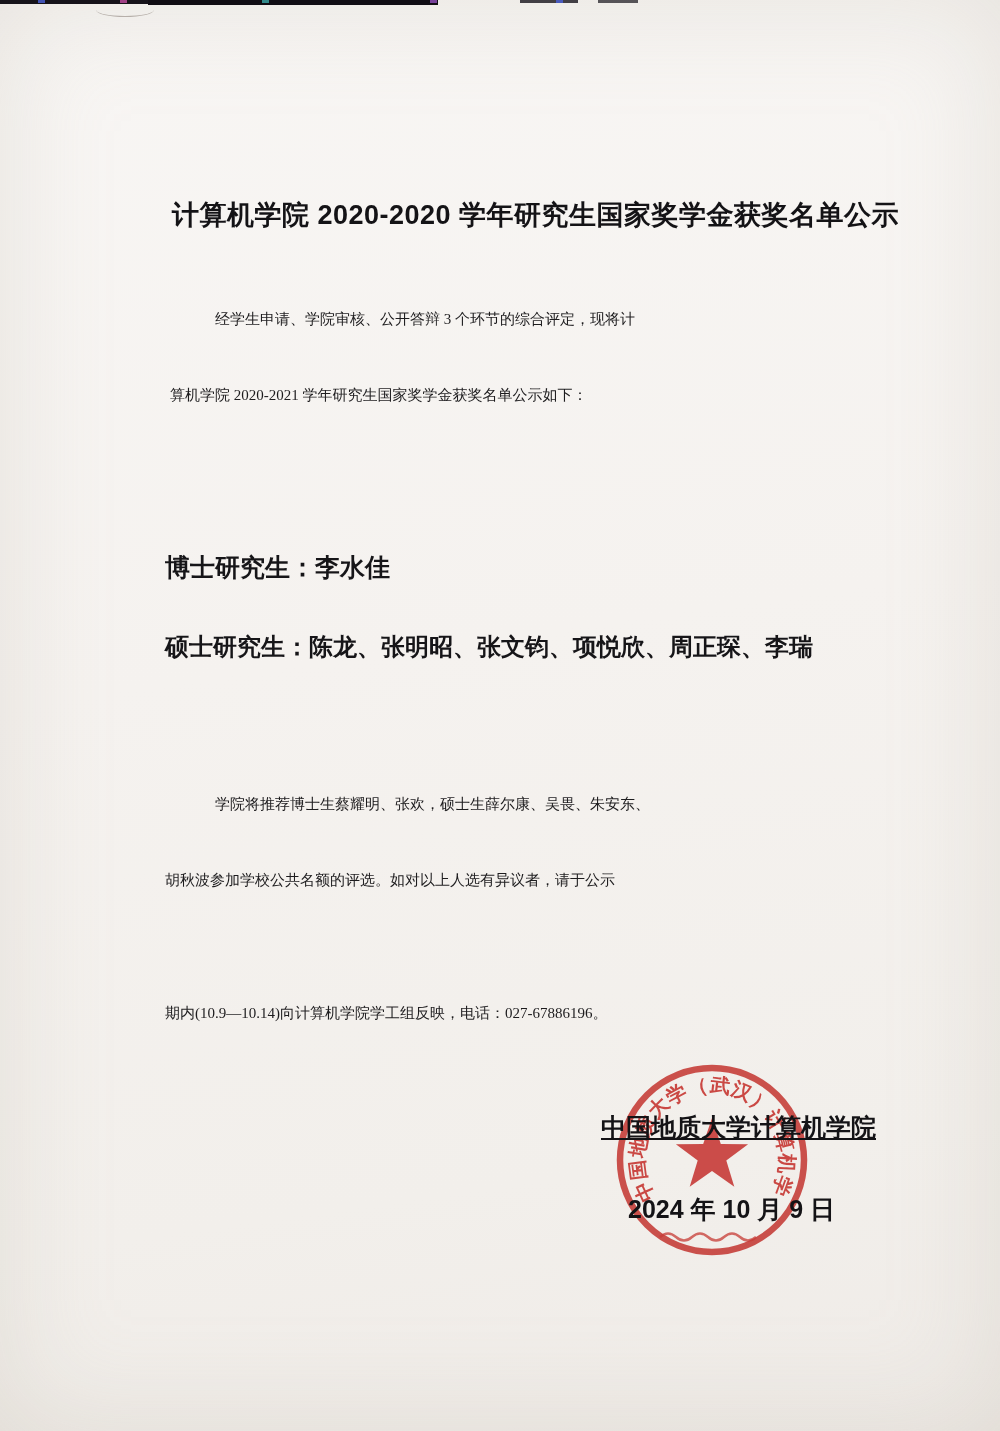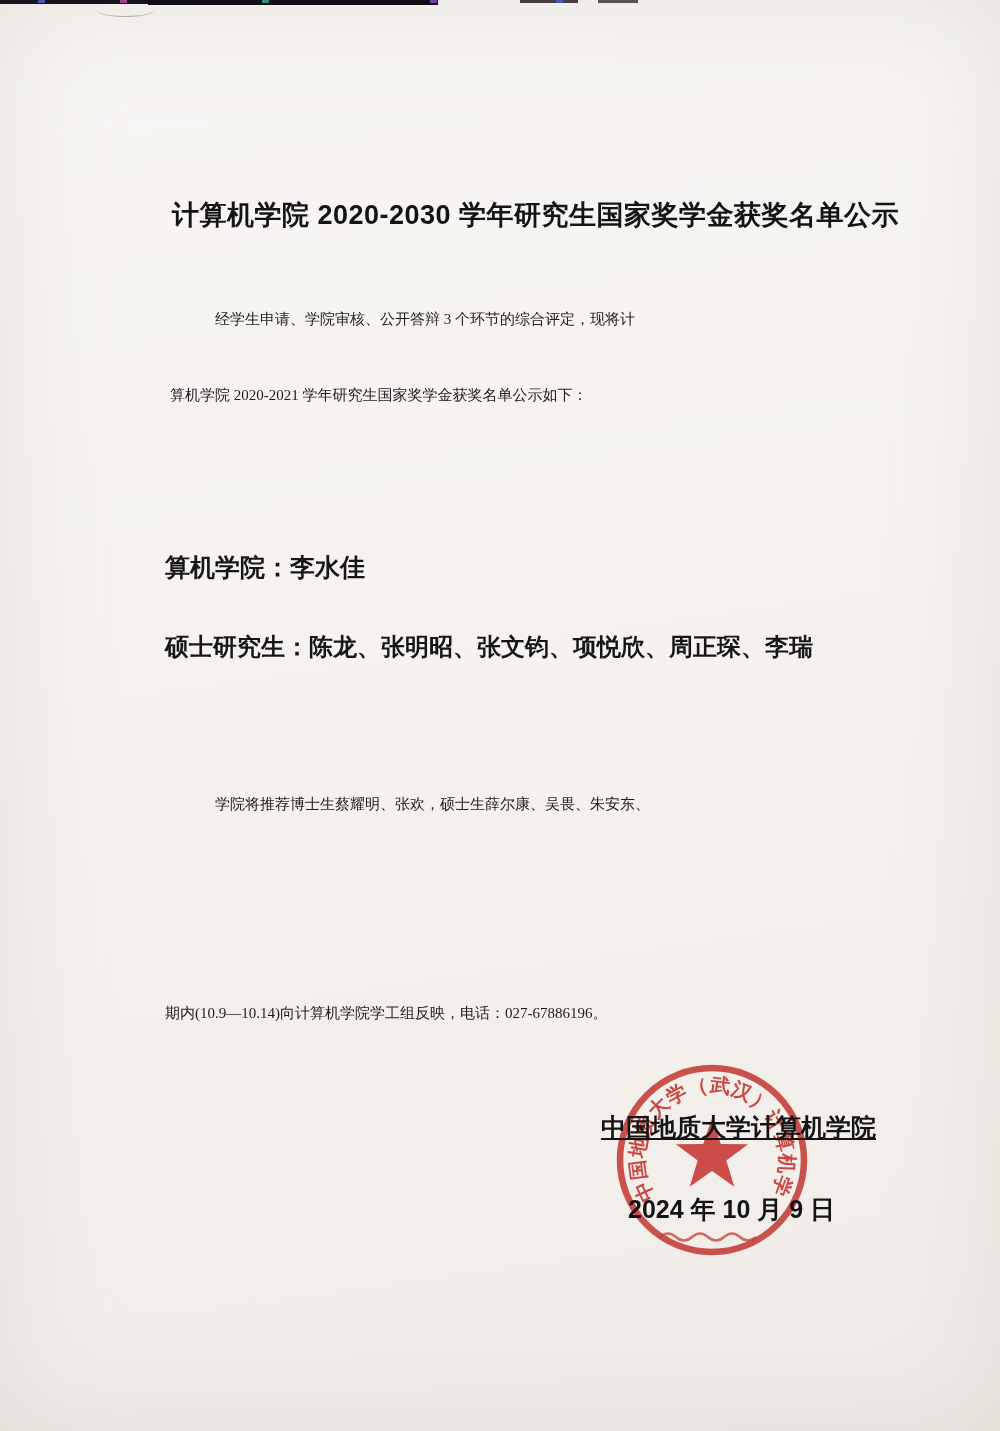--- a/index.html
+++ b/index.html
@@ -40,27 +40,28 @@
   <svg class="stamp-svg" viewBox="0 0 1000 1431">
     <circle cx="712" cy="1160" r="92" fill="none" stroke="#cc2e29" stroke-width="6.5" opacity=".88"></circle>
     <polygon fill="#cd2f2b" opacity=".9" points="712,1118 720.8,1143.9 748.1,1144.3 726.3,1160.6 734.3,1186.7 712,1171 689.7,1186.7 697.7,1160.6 675.9,1144.3 703.2,1143.9"></polygon>
     <path id="sealArc" fill="none" d="M 656.3 1199 A 68 68 0 1 1 767.7 1199"></path>
     <text font-size="20" font-weight="600" fill="#cf2f2a" letter-spacing="0.5" opacity=".92" font-family="Liberation Sans, sans-serif">
       <textPath href="#sealArc" startOffset="2">中国地质大学（武汉）计算机学院</textPath>
     </text>
     <path d="M660 1237 q8 -7 16 0 t16 0 t16 0 t16 0 t16 0 t16 0" fill="none" stroke="#cf2f2a" stroke-width="2.5" opacity=".75"></path>
   </svg>
 
-  <div class="line title" style="left:172px;top:199px;">计算机学院 2020-2030 学年研究生国家奖学金获奖名单公示</div>
+  <div class="line title" style="left:172px;top:199px;">计算机学院 2020-2020 学年研究生国家奖学金获奖名单公示</div>
 
   <div class="line" style="left:215px;top:310px;">经学生申请、学院审核、公开答辩 3 个环节的综合评定，现将计</div>
   <div class="line" style="left:170px;top:386px;">算机学院 2020-2021 学年研究生国家奖学金获奖名单公示如下：</div>
 
-  <div class="line boldline" style="left:165px;top:552px;font-size:25px;">算机学院：李水佳</div>
+  <div class="line boldline" style="left:165px;top:552px;font-size:25px;">博士研究生：李水佳</div>
   <div class="line boldline" style="left:165px;top:632px;">硕士研究生：陈龙、张明昭、张文钧、项悦欣、周正琛、李瑞</div>
 
   <div class="line" style="left:215px;top:795px;">学院将推荐博士生蔡耀明、张欢，硕士生薛尔康、吴畏、朱安东、</div>
+  <div class="line" style="left:165px;top:871px;">胡秋波参加学校公共名额的评选。如对以上人选有异议者，请于公示</div>
   <div class="line" style="left:165px;top:1004px;">期内(10.9—10.14)向计算机学院学工组反映，电话：027-67886196。</div>
 
   <div class="line sig" style="left:601px;top:1112px;text-decoration:underline;">中国地质大学计算机学院</div>
   <div class="line sig" style="left:628px;top:1194px;">2024 年 10 月 9 日</div>
 
 </div>
 
 </body></html>

